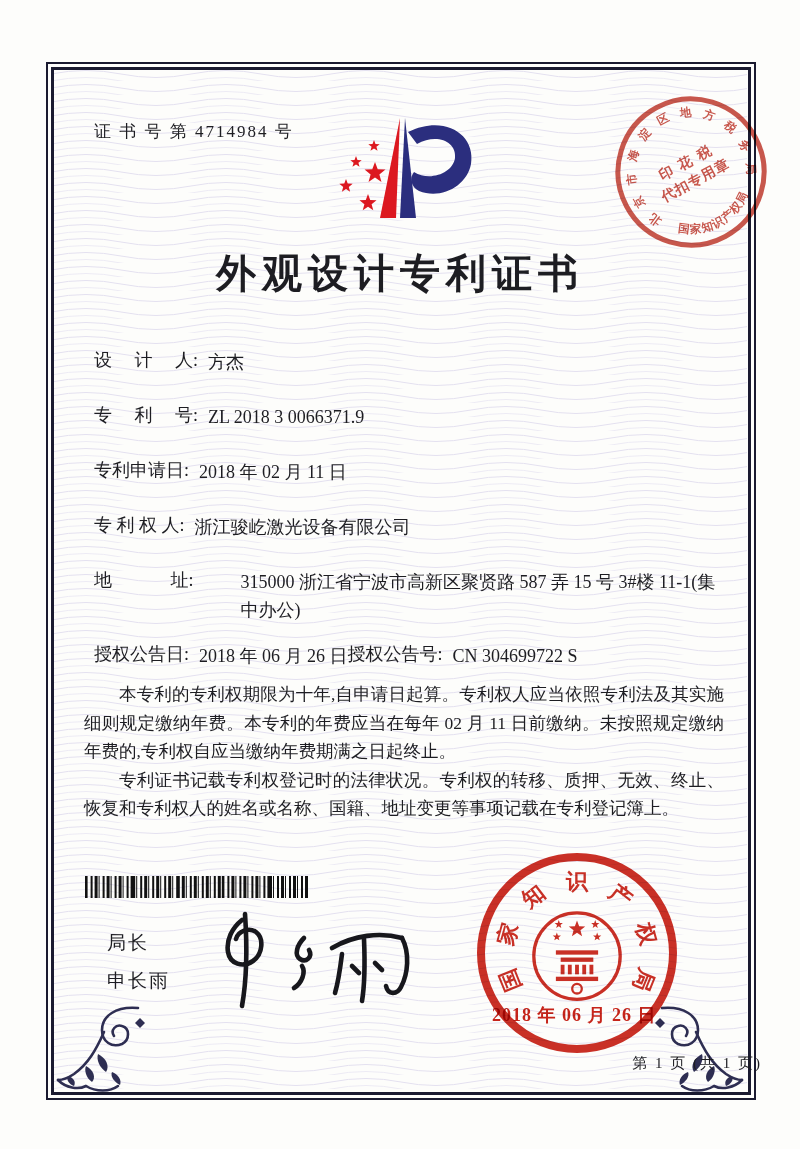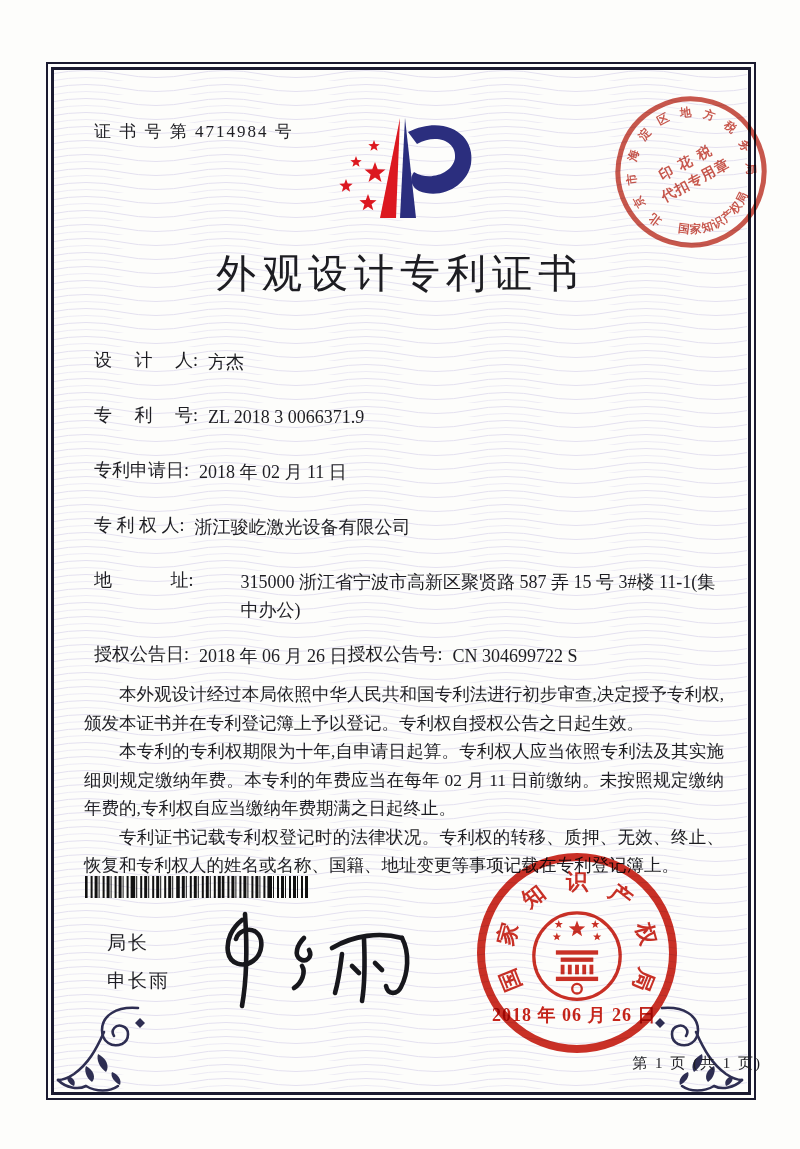--- a/index.html
+++ b/index.html
@@ -6,21 +6,21 @@
   .page{
     position:relative;width:800px;height:1149px;background:#fdfdfb;overflow:hidden;
     font-family:"Liberation Serif","DejaVu Serif",serif;color:#1d1d22;margin:0 auto;
   }
   .frame{position:absolute;left:46px;top:62px;width:706px;height:1034px;border:2px solid #1a1a30;}
   .frame-inner{position:absolute;inset:3px;border:3px solid #1a1a30;}
   .waves{position:absolute;left:51px;top:67px;width:696px;height:1024px;opacity:.55;pointer-events:none;}
   .cert-no{position:absolute;left:94px;top:120px;font-size:17px;letter-spacing:2px;}
   .logo{position:absolute;left:322px;top:106px;width:160px;height:140px;}
   .title{position:absolute;left:0;top:246px;width:800px;text-align:center;
-         font-size:40px;font-weight:normal;letter-spacing:6px;}
+         font-size:40px;font-weight:bold;letter-spacing:6px;}
   .fields{position:absolute;left:94px;top:348px;width:630px;font-size:18px;}
   .frow{display:flex;align-items:flex-start;margin-bottom:27px;line-height:24px;}
   .flabel{flex:none;white-space:pre;margin-right:10px;}
   .fvalue{line-height:28px;}
   .grant-row{display:flex;}
   .grant-left{flex:none;display:flex;}
   .grant-right{display:flex;}
   .paras{position:absolute;left:84px;top:680px;width:640px;font-size:17.5px;
          line-height:28.5px;text-align:justify;}
   .paras p{margin:0;text-indent:2em;}
@@ -162,21 +162,20 @@
         <span class="fvalue">2018 年 06 月 26 日</span>
       </span>
       <span class="grant-right">
         <span class="flabel">授权公告号:</span>
         <span class="fvalue">CN 304699722 S</span>
       </span>
     </div>
   </div>
 
   <div class="paras">
-    <p>本外观设计经过本局依照中华人民共和国专利法进行初步审查,决定授予专利权,颁发本证书并在专利登记簿上予以登记。专利权自授权公告之日起生效。</p>
     <p>本专利的专利权期限为十年,自申请日起算。专利权人应当依照专利法及其实施细则规定缴纳年费。本专利的年费应当在每年 02 月 11 日前缴纳。未按照规定缴纳年费的,专利权自应当缴纳年费期满之日起终止。</p>
     <p>专利证书记载专利权登记时的法律状况。专利权的转移、质押、无效、终止、恢复和专利权人的姓名或名称、国籍、地址变更等事项记载在专利登记簿上。</p>
   </div>
 
   <svg class="barcode" id="barcode" viewBox="0 0 228 24" xmlns="http://www.w3.org/2000/svg">
       <rect x="0" y="0" width="2.6" height="22" fill="#111"></rect>
       <rect x="5.6" y="0" width="2" height="22" fill="#111"></rect>
       <rect x="9.6" y="0" width="3" height="22" fill="#111"></rect>
       <rect x="13.6" y="0" width="1" height="22" fill="#111"></rect>
       <rect x="17.6" y="0" width="2" height="22" fill="#111"></rect>

